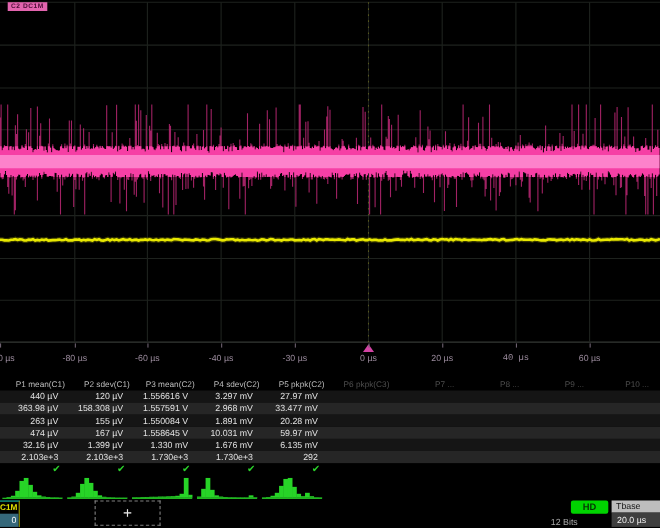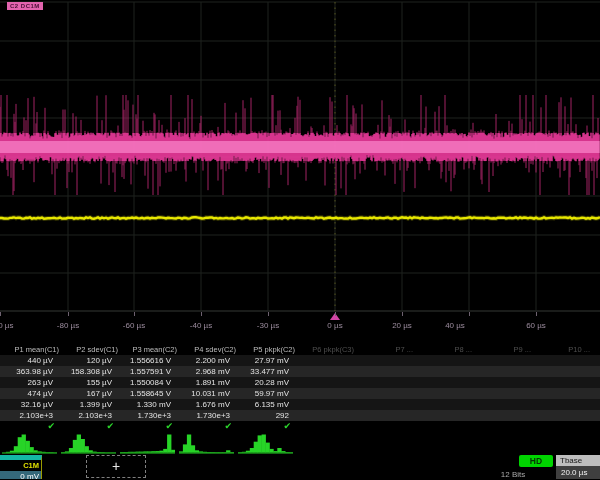--- a/index.html
+++ b/index.html
@@ -23,22 +23,22 @@
          line-height:11px;overflow:visible;white-space:nowrap;}
   .phead{text-align:right;padding-right:0;font-size:7.5px;color:#bdbdbd;}
   .phead.dim{color:#4e4e4e;}
   .pval{color:#e2e2e2;}
   .pcheck{color:#2bd42b;text-align:right;padding-right:4px;font-size:9px;line-height:10px;}
   
   #histicons{position:absolute;left:0;top:433px;width:600px;height:22px;}
   .histicon{position:absolute;top:0;}
   
   #bottom-bar{position:absolute;left:0;top:455px;width:600px;height:25px;}
-  #c1-box{position:absolute;left:0;top:0;width:42px;height:24px;overflow:hidden;
-          border-top:5px solid #14b8a6;border-right:1px solid #9b9b00;box-sizing:border-box;}
+  #c1-box{position:absolute;left:0;top:0;width:18px;height:24px;overflow:hidden;
+          border-top:1px solid #14b8a6;border-right:1px solid #9b9b00;box-sizing:border-box;}
   #c1-top{height:11px;line-height:11px;color:#e0e000;font-size:7.5px;font-weight:bold;text-align:right;padding-right:2px;}
   #c1-bot{height:12px;line-height:12px;background:#35687a;color:#fff;font-size:8px;text-align:right;padding-right:2px;}
   #c2-box{position:absolute;left:22px;top:0;width:58px;height:24px;}
   #c2-top{height:12px;display:flex;}
   #c2-tag{width:17px;background:#f655ae;color:#33082a;font-size:8px;font-weight:bold;
           text-align:center;line-height:12px;}
   #c2-mode{flex:1;margin-left:1px;border:1px solid #e05aa8;box-sizing:border-box;color:#f57ec0;
            font-size:6.5px;font-weight:bold;text-align:center;line-height:10px;border-radius:2px;}
   #c2-bot{height:12px;line-height:12px;background:#35687a;color:#fff;font-size:8px;text-align:center;}
   #add-box{position:absolute;left:86px;top:0;width:60px;height:23px;border:1px dashed #808080;
@@ -94,21 +94,21 @@
       <div class="axis-label" style="left: 134px;">-60 µs</div>
       <div class="axis-tick" style="left: 201px;"></div>
       <div class="axis-label" style="left: 201px;">-40 µs</div>
       <div class="axis-tick" style="left: 268px;"></div>
       <div class="axis-label" style="left: 268px;">-30 µs</div>
       <div class="axis-tick" style="left: 335px;"></div>
       <div class="axis-label" style="left: 335px;">0 µs</div>
       <div class="axis-tick" style="left: 402px;"></div>
       <div class="axis-label" style="left: 402px;">20 µs</div>
       <div class="axis-tick" style="left: 469px;"></div>
-      <div class="axis-label" style="left: 455px;">40 µs</div>
+      <div class="axis-label" style="left: 469px; font-family: Liberation Mono, monospace;">40 µs</div>
       <div class="axis-tick" style="left: 536px;"></div>
       <div class="axis-label" style="left: 536px;">60 µs</div>
     </div>
 
   <div id="ptable">
       <div class="prow" style="top: 0px;">
         <div class="pcell phead">P1 mean(C1)</div>
         <div class="pcell phead">P2 sdev(C1)</div>
         <div class="pcell phead">P3 mean(C2)</div>
         <div class="pcell phead">P4 sdev(C2)</div>
@@ -117,21 +117,21 @@
         <div class="pcell phead dim">P7 ...</div>
         <div class="pcell phead dim">P8 ...</div>
         <div class="pcell phead dim">P9 ...</div>
         <div class="pcell phead dim">P10 ...</div>
         <div class="pcell phead dim">P11</div>
       </div>
       <div class="prow" style="top: 11px; background: rgb(21, 21, 21);">
         <div class="pcell pval">440 µV</div>
         <div class="pcell pval">120 µV</div>
         <div class="pcell pval">1.556616 V</div>
-        <div class="pcell pval">2.200 mV</div>
+        <div class="pcell pval">3.297 mV</div>
         <div class="pcell pval">27.97 mV</div>
         <div class="pcell pval"></div>
         <div class="pcell pval"></div>
         <div class="pcell pval"></div>
         <div class="pcell pval"></div>
         <div class="pcell pval"></div>
         <div class="pcell pval"></div>
       </div>
       <div class="prow" style="top: 22px; background: rgb(38, 38, 38);">
         <div class="pcell pval">363.98 µV</div>

